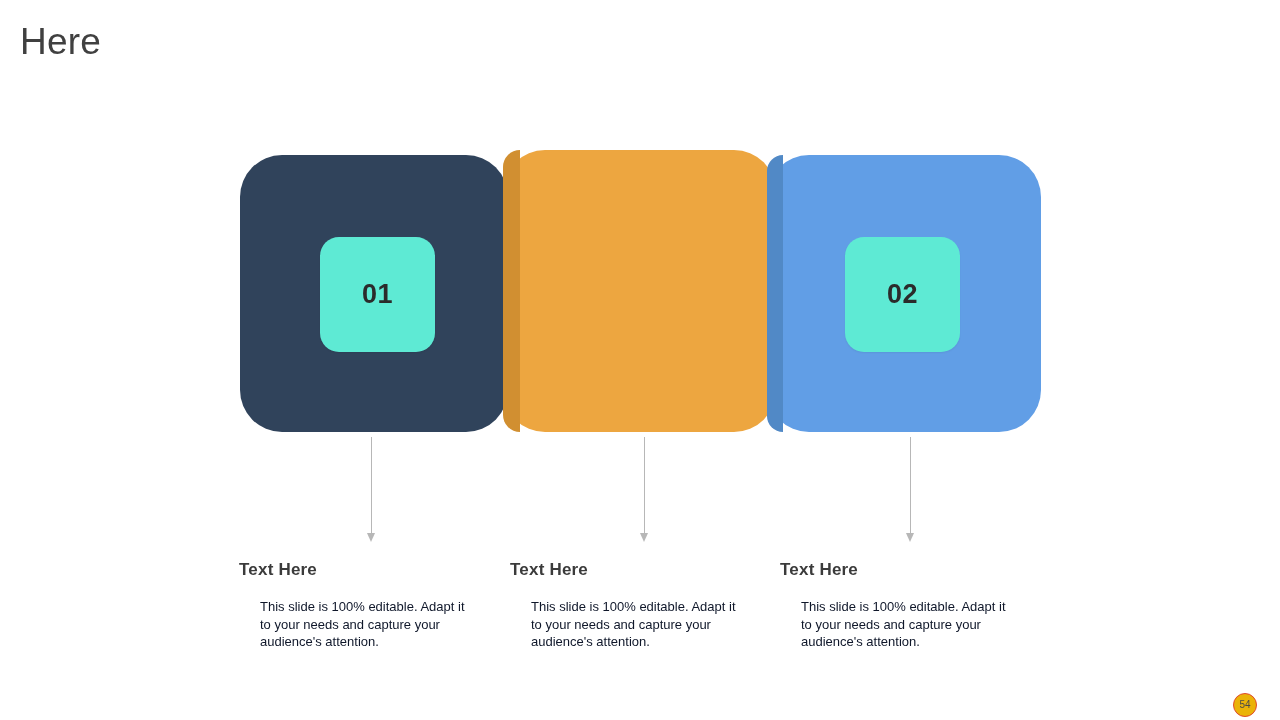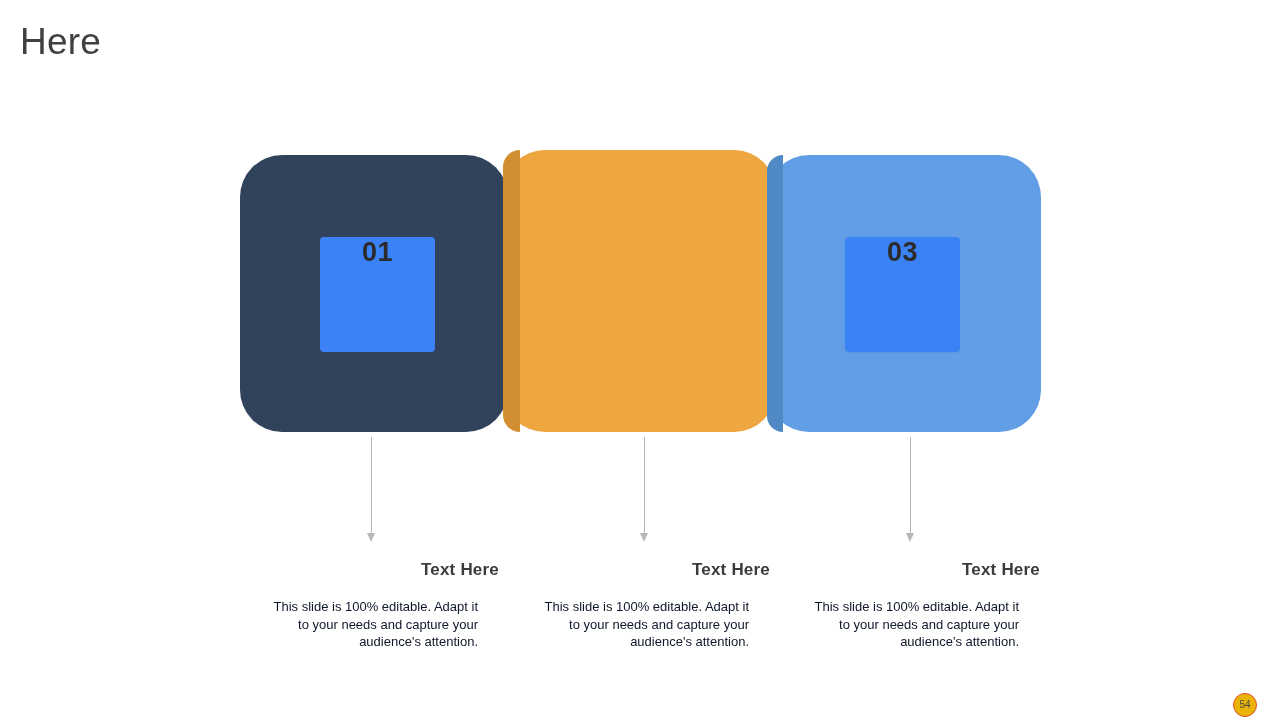--- a/index.html
+++ b/index.html
@@ -97,23 +97,24 @@
     background: #5189C6;
     border-top-left-radius: 42px;
     border-bottom-left-radius: 42px;
   }
 
   
   .venn-number-tile {
     position: absolute;
     width: 115px;
     height: 115px;
-    background: #3b82f6;
-    border-radius: 4px;
+    background: #5eead4;
+    border-radius: 19px;
     display: flex;
+    align-items: center;
     justify-content: center;
     z-index: 6;
     box-shadow: 0 1px 2px rgba(0,0,0,0.06);
   }
   .venn-number-tile span {
     font-size: 27px;
     font-weight: bold;
     color: #2B2B2B;
     letter-spacing: 0.5px;
   }
@@ -146,21 +147,21 @@
   }
   #connector-1 { left: 371px; top: 437px; }
   #connector-2 { left: 644px; top: 437px; }
   #connector-3 { left: 910px; top: 437px; }
 
   
   .text-block {
     position: absolute;
     top: 558px;
     width: 260px;
-    text-align: right;
+    text-align: left;
   }
   #text-block-1 { left: 239px; }
   #text-block-2 { left: 510px; }
   #text-block-3 { left: 780px; }
 
   .text-block-heading {
     font-size: 17px;
     font-weight: bold;
     color: #3B3B3B;
     line-height: 24px;
@@ -212,21 +213,21 @@
     </div>
 
     <div class="venn-shape" id="venn-block-3">
       <div class="overlap-band" id="overlap-2-3"></div>
     </div>
 
     <div class="venn-number-tile" id="venn-tile-1">
       <span>01</span>
     </div>
     <div class="venn-number-tile" id="venn-tile-3">
-      <span>03</span>
+      <span>02</span>
     </div>
 
     <div class="connector" id="connector-1">
       <div class="connector-line"></div>
       <div class="connector-head"></div>
     </div>
     <div class="connector" id="connector-2">
       <div class="connector-line"></div>
       <div class="connector-head"></div>
     </div>

